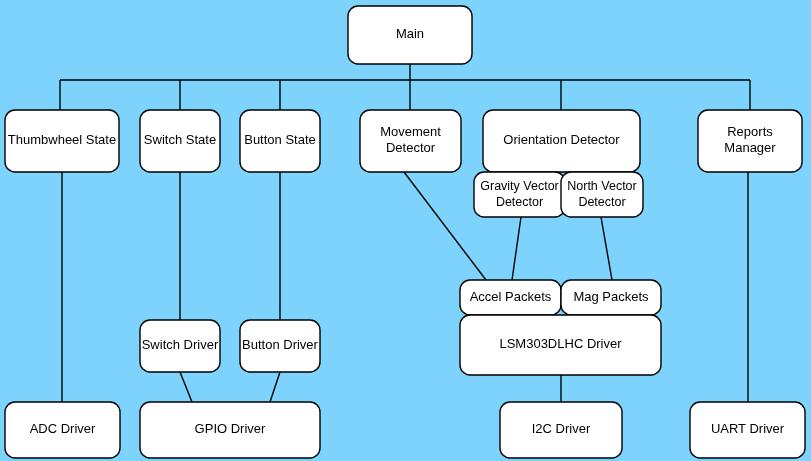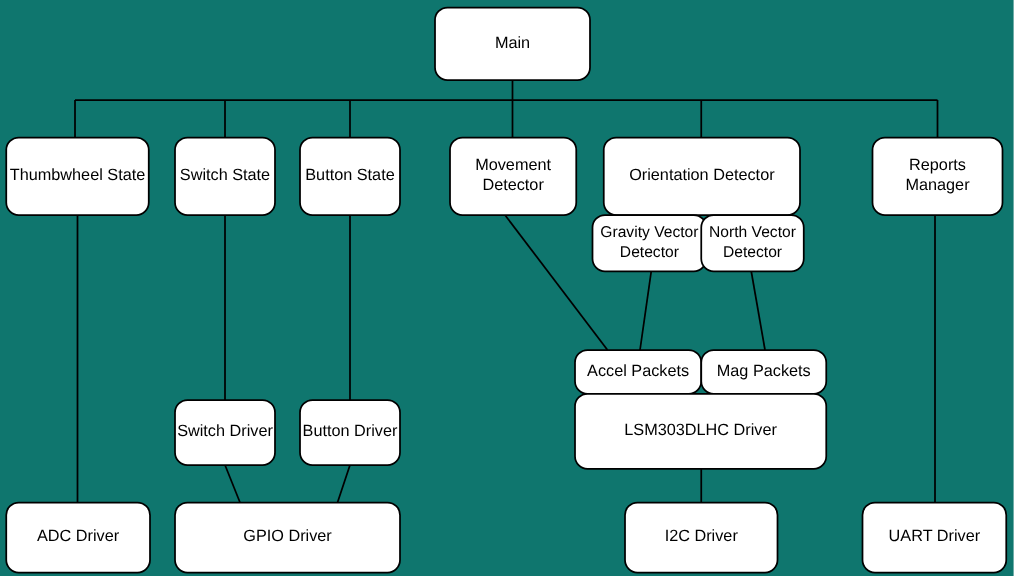--- a/index.html
+++ b/index.html
@@ -11,21 +11,21 @@
   body {
     width: 811px;
     height: 461px;
     font-family: "Liberation Sans", sans-serif;
     overflow: hidden;
   }
   #diagram-root {
     position: relative;
     width: 811px;
     height: 461px;
-    background: #0f766e;
+    background: #7dd3fc;
   }
   svg#diagram-svg {
     display: block;
     width: 811px;
     height: 461px;
   }
   .node-box {
     fill: #ffffff;
     stroke: #000000;
     stroke-width: 1.4;

